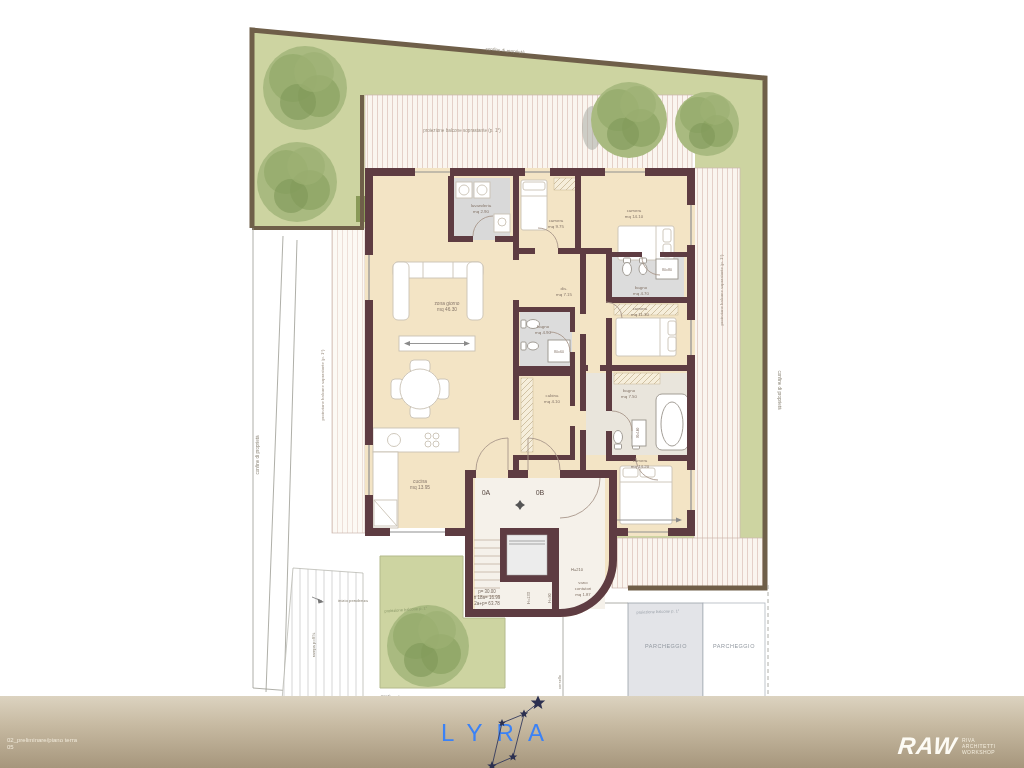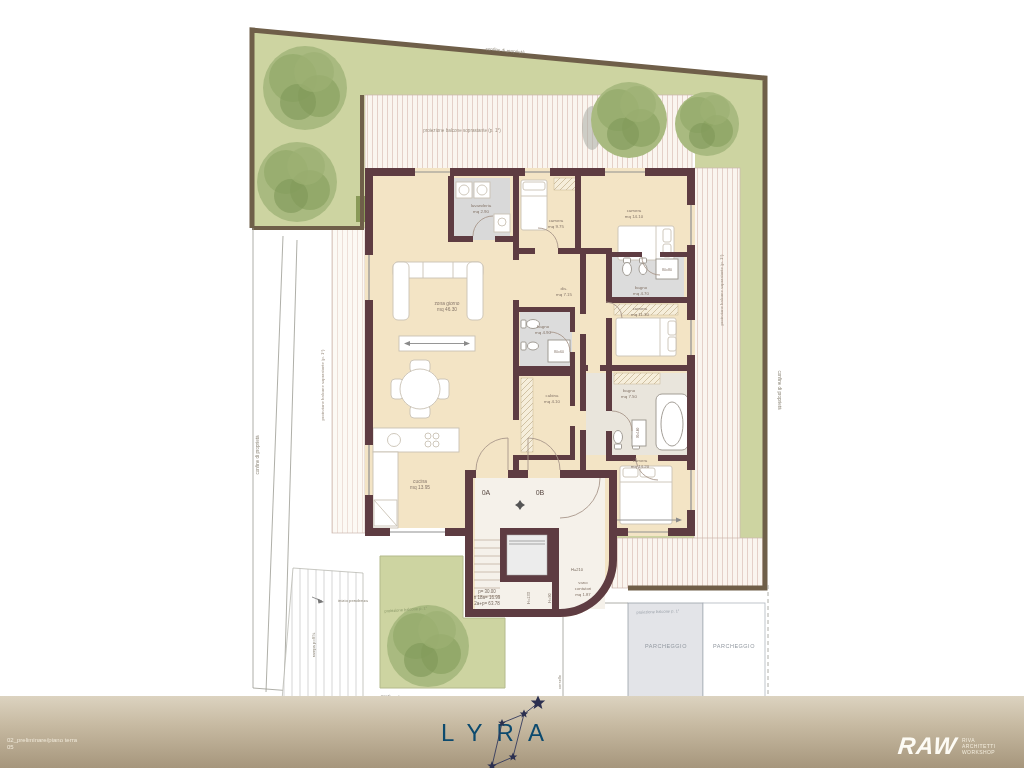--- a/index.html
+++ b/index.html
@@ -2,21 +2,21 @@
 <html><head>
 <meta charset="utf-8">
 <style>
   html,body{margin:0;padding:0;background:#fff;}
   #stage{position:relative;width:1024px;height:768px;overflow:hidden;background:#fff;font-family:"Liberation Sans",sans-serif;}
   #plan{position:absolute;left:0;top:0;}
   svg text{font-family:"Liberation Sans",sans-serif;}
   #footer{position:absolute;left:0;top:696px;width:1024px;height:72px;
     background:linear-gradient(180deg,#dcd3c0 0%,#c7bAA2 40%,#a6967c 100%);}
   #sheetinfo{position:absolute;left:7px;top:737px;color:#f0e9d9;font-size:6px;line-height:7px;z-index:5;}
-  #lyra{position:absolute;left:441px;top:719px;font-size:24px;letter-spacing:14px;color:#0c4a6e;z-index:5;font-weight:400;}
+  #lyra{position:absolute;left:441px;top:719px;font-size:24px;letter-spacing:14px;color:#3b82f6;z-index:5;font-weight:400;}
   #constellation{position:absolute;left:465px;top:690px;z-index:6;}
   #rawlogo{position:absolute;left:898px;top:734px;z-index:5;display:flex;align-items:flex-start;}
   #rawword{font-size:24px;font-weight:800;font-style:italic;color:#fdfbf4;letter-spacing:1px;transform:skewX(-6deg);line-height:24px;}
   #rawsub{margin-left:5px;margin-top:3px;display:flex;flex-direction:column;font-size:5px;line-height:6px;color:#f3edde;letter-spacing:.4px;text-transform:uppercase;}
 </style>
 </head>
 <body>
 
 <div id="stage">
 

